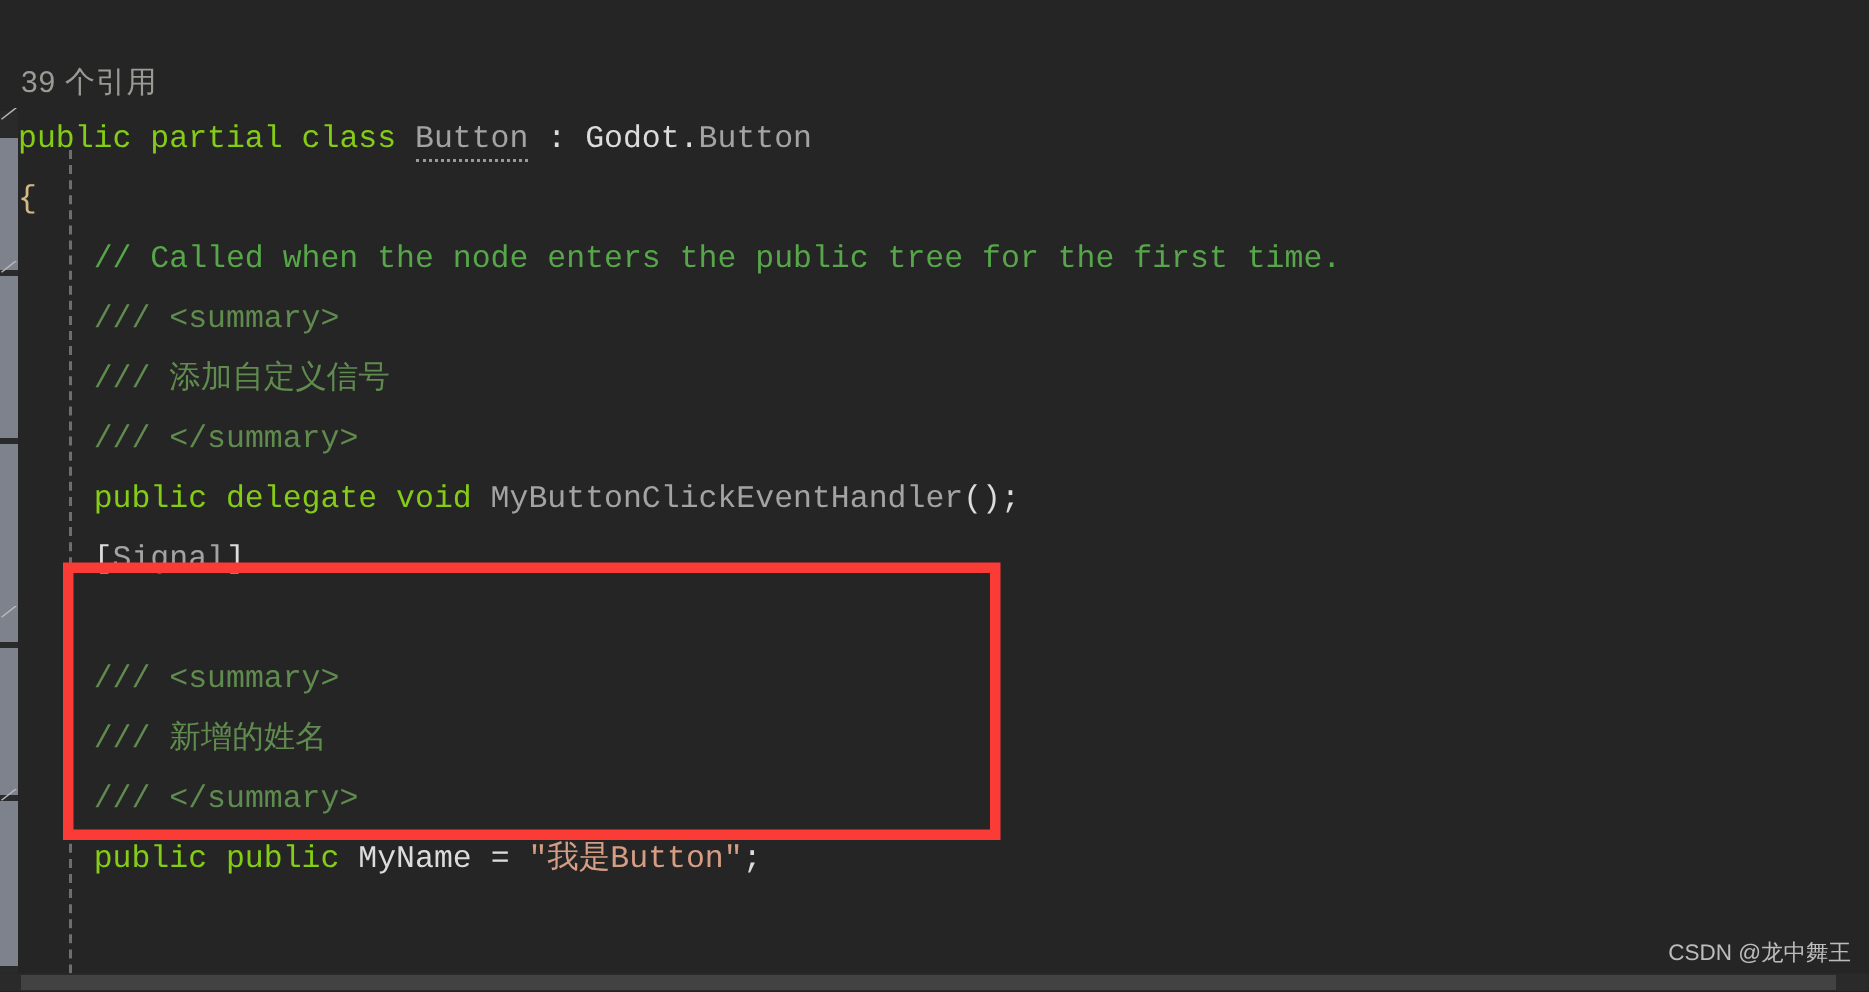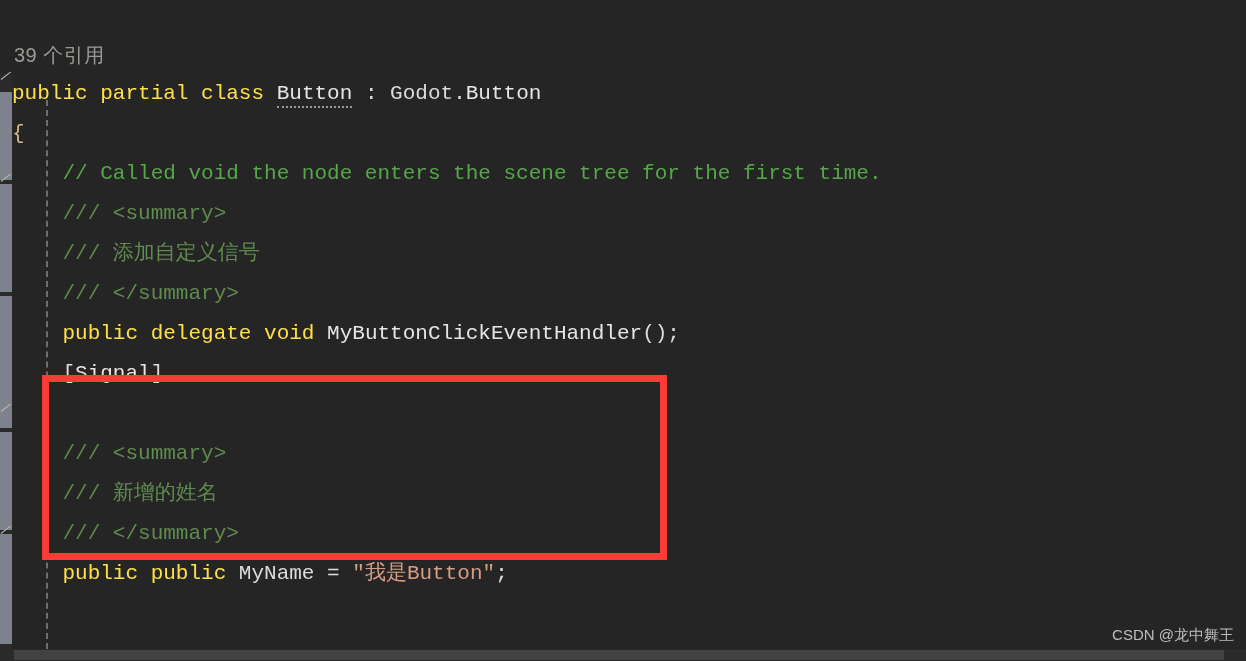--- a/index.html
+++ b/index.html
@@ -108,22 +108,22 @@
     position: relative;
     height: 40px;
     line-height: 40px;
     font-size: 21px;
     white-space: pre;
     color: #dcdcdc;
     letter-spacing: 0px;
   }
 
   
-  .tok-kw        { color: #fde047; }
-  .tok-type      { color: #e5e5e5; }
+  .tok-kw        { color: #84cc16; }
+  .tok-type      { color: #a3a3a3; }
   .tok-plain     { color: #dcdcdc; }
   .tok-comment   { color: #57a64a; }
   .tok-doc       { color: #608b4e; }
   .tok-string    { color: #d69d85; }
   .tok-num       { color: #b5cea8; }
   .tok-brace     { color: #d4b886; }
 
   .quickaction {
     border-bottom: 2px dotted #9a9a9a;
     padding-bottom: 1px;
@@ -191,21 +191,21 @@
       <div class="fold-chevron" style="top: 100px;"></div>
       <div class="fold-chevron" style="top: 330px;"></div>
       <div class="fold-chevron" style="top: 452px;"></div>
     </div>
 
   <div class="code-surface">
     <div class="indent-guide" style="left:34px;"></div>
     <div class="code-lines">
         <div class="code-line"><span></span><span class="tok-kw">public </span><span class="tok-kw">partial </span><span class="tok-kw">class </span><span class="tok-type quickaction">Button</span><span class="tok-plain"> : </span><span class="tok-plain">Godot</span><span class="tok-plain">.</span><span class="tok-type">Button</span></div>
         <div class="code-line"><span></span><span class="tok-brace">{</span></div>
-        <div class="code-line"><span>    </span><span class="tok-comment">// Called void the node enters the scene tree for the first time.</span></div>
+        <div class="code-line"><span>    </span><span class="tok-comment">// Called when the node enters the public tree for the first time.</span></div>
         <div class="code-line"><span>    </span><span class="tok-doc">/// </span><span class="tok-doc">&lt;summary&gt;</span></div>
         <div class="code-line"><span>    </span><span class="tok-doc">/// </span><span class="tok-doc">添加自定义信号</span></div>
         <div class="code-line"><span>    </span><span class="tok-doc">/// </span><span class="tok-doc">&lt;/summary&gt;</span></div>
         <div class="code-line"><span>    </span><span class="tok-kw">public </span><span class="tok-kw">delegate </span><span class="tok-kw">void </span><span class="tok-type">MyButtonClickEventHandler</span><span class="tok-plain">();</span></div>
         <div class="code-line"><span>    </span><span class="tok-plain">[</span><span class="tok-type">Signal</span><span class="tok-plain">]</span></div>
         <div class="code-line"><span>    </span></div>
         <div class="code-line"><span>    </span><span class="tok-doc">/// </span><span class="tok-doc">&lt;summary&gt;</span></div>
         <div class="code-line"><span>    </span><span class="tok-doc">/// </span><span class="tok-doc">新增的姓名</span></div>
         <div class="code-line"><span>    </span><span class="tok-doc">/// </span><span class="tok-doc">&lt;/summary&gt;</span></div>
         <div class="code-line"><span>    </span><span class="tok-kw">public </span><span class="tok-kw">public </span><span class="tok-plain">MyName</span><span class="tok-plain"> = </span><span class="tok-string">"我是Button"</span><span class="tok-plain">;</span></div>

